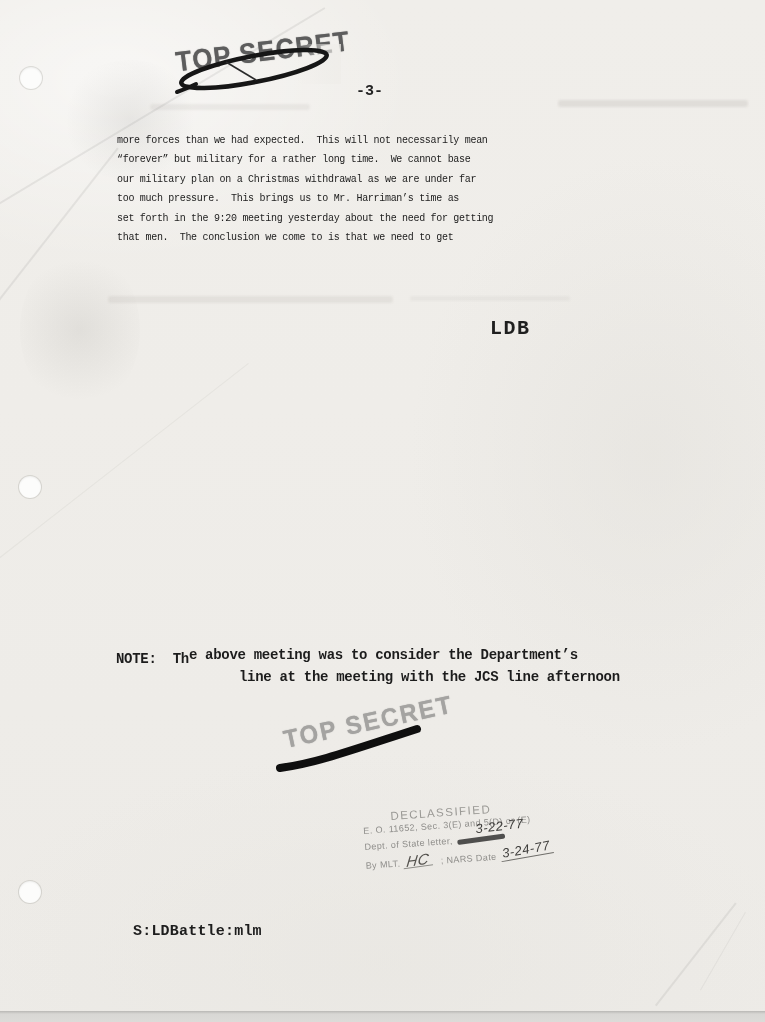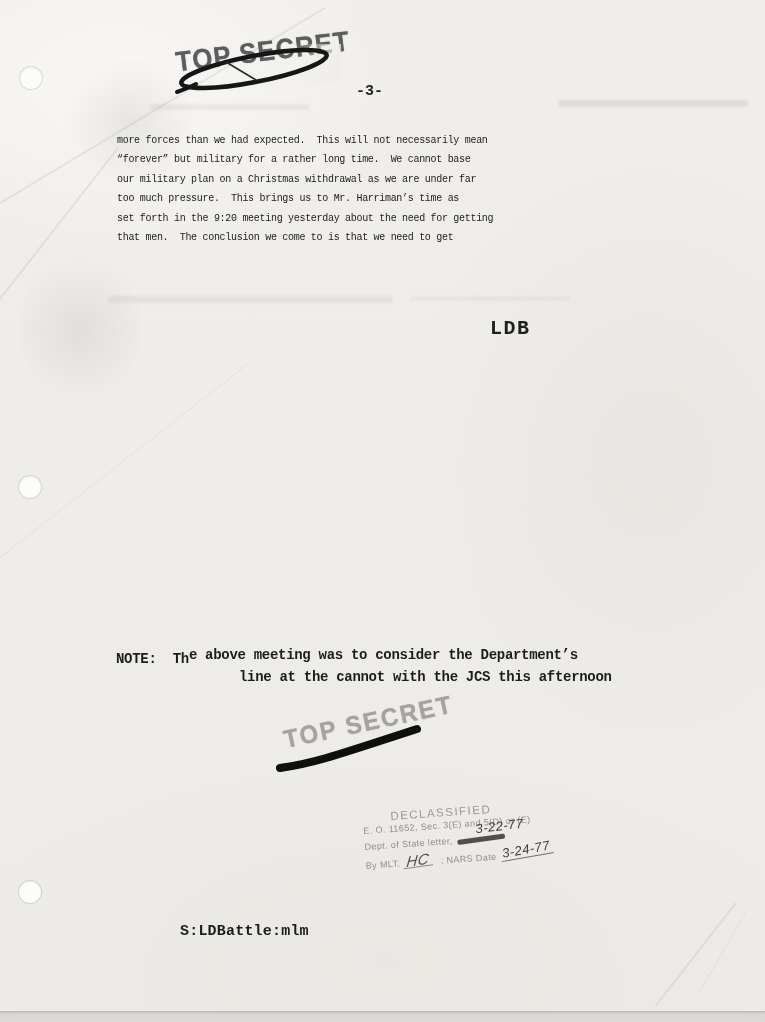--- a/index.html
+++ b/index.html
@@ -58,21 +58,21 @@
     color:#3f3e3c;transform:rotate(-3deg);letter-spacing:0.5px;white-space:pre;}
   .declass .by-row{margin-top:5px;letter-spacing:0.4px;}
   .declass .hw-initials{display:inline-block;font-size:15px;font-style:italic;color:#55534f;
     transform:skewX(-14deg) rotate(-4deg);margin:0 7px 0 4px;border-bottom:1px solid #8b8a86;
     padding:0 5px 0 2px;line-height:12px;}
   .declass .hw-date2{display:inline-block;position:relative;top:-4px;font-size:13px;
     font-style:italic;color:#403f3d;transform:rotate(-6deg);margin-left:4px;
     border-bottom:1.5px solid #6e6d69;padding:0 3px 1px 2px;letter-spacing:0.5px;}
 
   .drafter{position:absolute;left:133px;top:923px;font-family:"Liberation Mono",monospace;
-    font-weight:bold;font-size:15px;letter-spacing:0.2px;color:#1d1d1d;white-space:pre;margin-left:47px;}
+    font-weight:bold;font-size:15px;letter-spacing:0.2px;color:#1d1d1d;white-space:pre;}
 
   .bottom-edge{position:absolute;left:0;top:1011px;width:765px;height:11px;
     background:linear-gradient(180deg,#b9b8b5 0,#d8d7d4 3px,#dcdbd8 100%);}
 </style>
 </head>
 <body>
 
 <div class="viewport">
   <div class="paper">
 
@@ -111,21 +111,21 @@
       <div>set forth in the 9:20 meeting yesterday about the need for getting</div>
       <div>that men.  The conclusion we come to is that we need to get</div>
     </div>
 
     <div class="initials">LDB</div>
 
     <div class="note">
       <div>
         <span class="low">NOTE:  Th</span><span class="high">e above meeting was to consider the Department’s</span>
       </div>
-      <div class="line2">line at the cannot with the JCS this afternoon</div>
+      <div class="line2">line at the meeting with the JCS line afternoon</div>
     </div>
 
     <div class="stamp-bottom">TOP SECRET</div>
     <svg class="marker-stroke" width="160" height="62" viewBox="0 0 160 62">
       <path d="M8 52 C 45 47, 80 34, 145 13" fill="none" stroke="#0f0f0f" stroke-width="8" stroke-linecap="round"></path>
       <path d="M60 40 C 90 31, 115 23, 140 15" fill="none" stroke="#0f0f0f" stroke-width="4" stroke-linecap="round"></path>
     </svg>
 
     <div class="declass">
       <div class="title">DECLASSIFIED</div>

